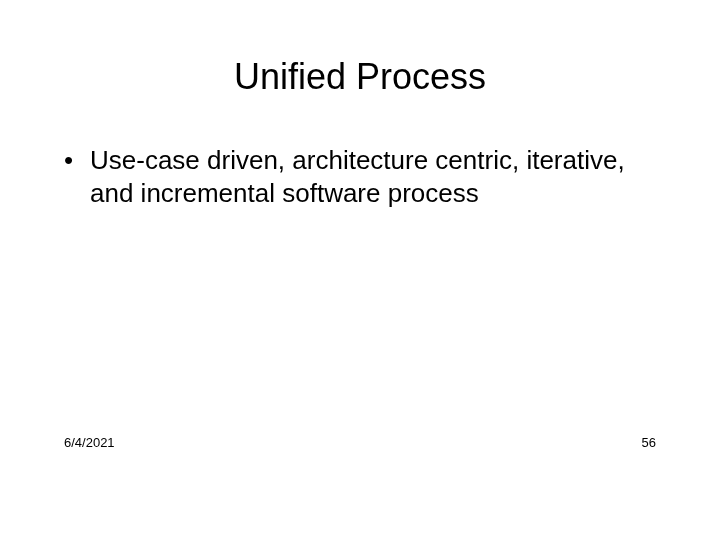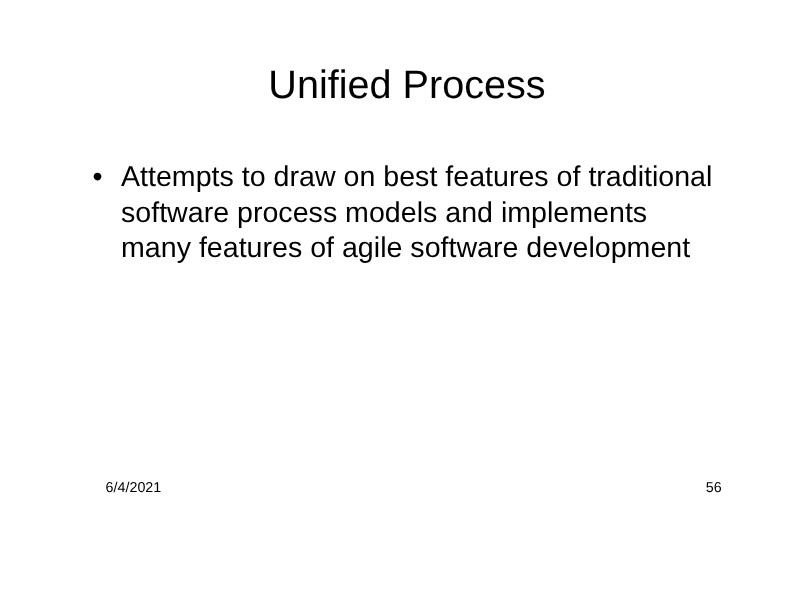--- a/index.html
+++ b/index.html
@@ -1,28 +1,28 @@
 <!DOCTYPE html>
 <html><head>
 <meta charset="utf-8">
 <style>
   * { margin: 0; padding: 0; box-sizing: border-box; }
   html, body { width: 720px; height: 540px; background: #fff; font-family: Arial, Helvetica, sans-serif; color: #000; }
-  .slide { position: relative; width: 720px; height: 480px; padding: 56px 64px 0 84px; }
+  .slide { position: relative; width: 720px; height: 480px; padding: 56px 64px 0 64px; }
   .title { text-align: center; font-size: 36px; font-weight: 400; margin-bottom: 46px; }
   .bullets { list-style: none; }
   .bullets li { position: relative; font-size: 26px; line-height: 1.25; padding-left: 26px; margin-bottom: 4px; }
   .bullets li::before { content: "•"; position: absolute; left: 0; top: 0; font-size: 26px; }
-  .footer { position: absolute; bottom: 30px; left: 64px; right: 64px; display: flex; justify-content: space-between; font-size: 13px; color: #000; margin-left: 32px; }
+  .footer { position: absolute; bottom: 30px; left: 64px; right: 64px; display: flex; justify-content: space-between; font-size: 13px; color: #000; }
 </style>
 </head>
 <body>
 
 <div class="slide">
   <h1 class="title">Unified Process</h1>
   <ul class="bullets">
-    <li>Attempts to draw on best features of traditional software process models and implements many features of agile software development</li>
+    <li>Use-case driven, architecture centric, iterative, and incremental software process</li>
   </ul>
   <div class="footer">
     <span>6/4/2021</span>
     <span>56</span>
   </div>
 </div>
 
 </body></html>

